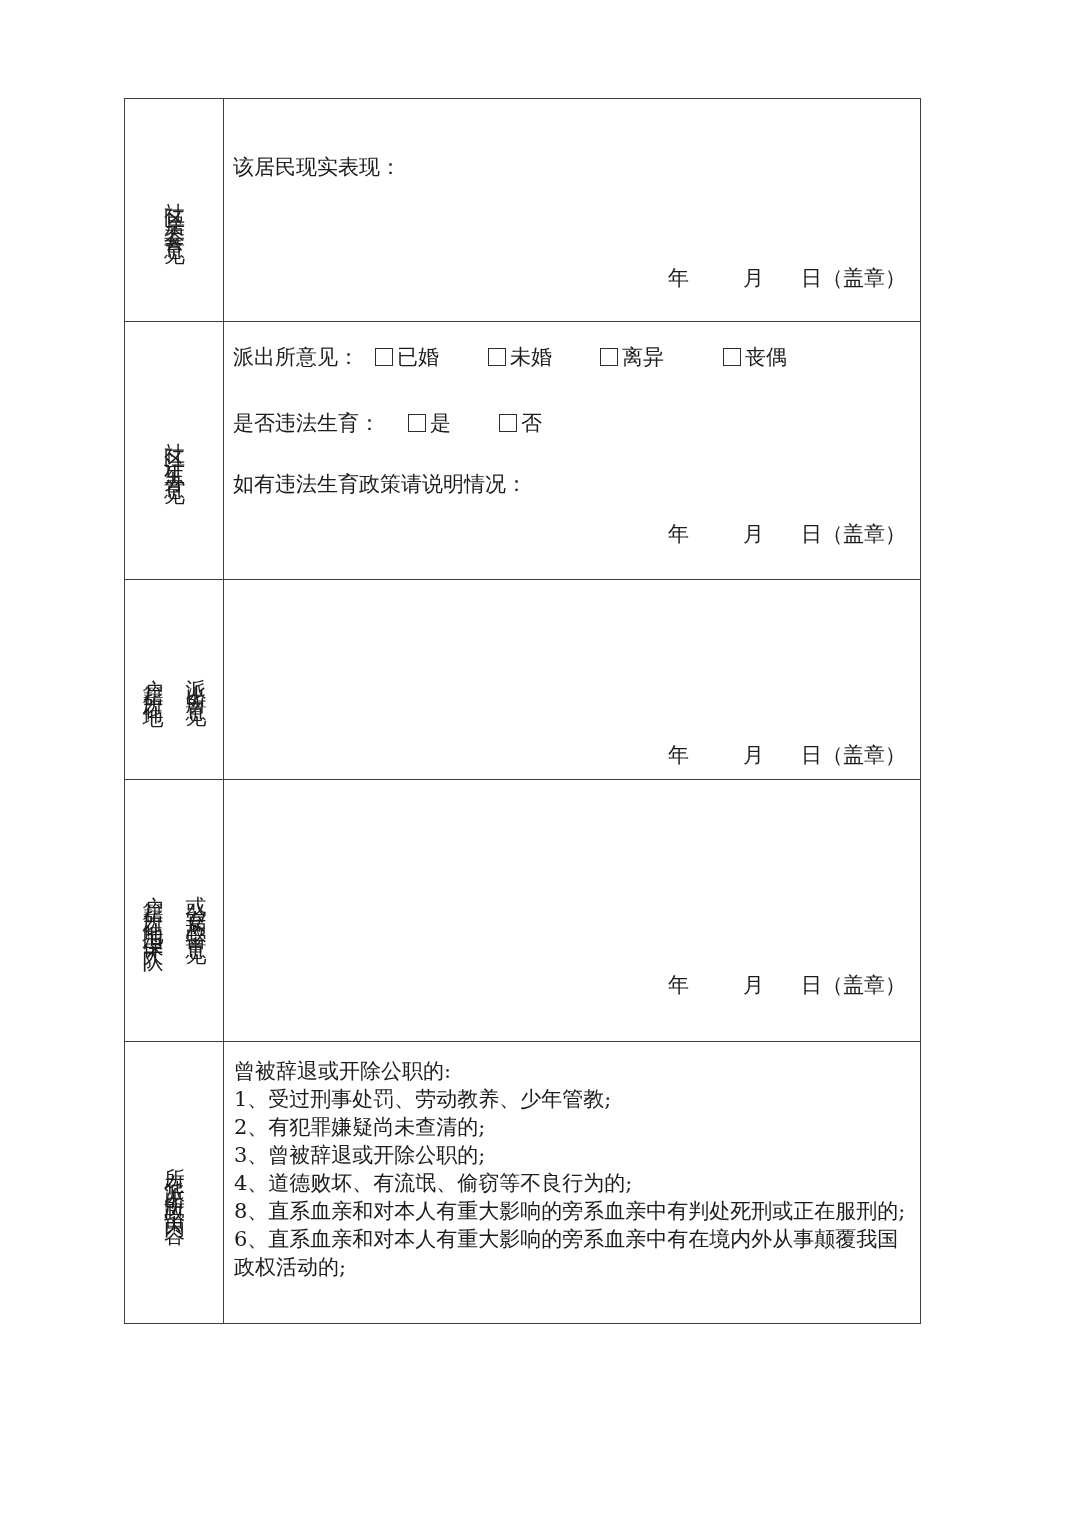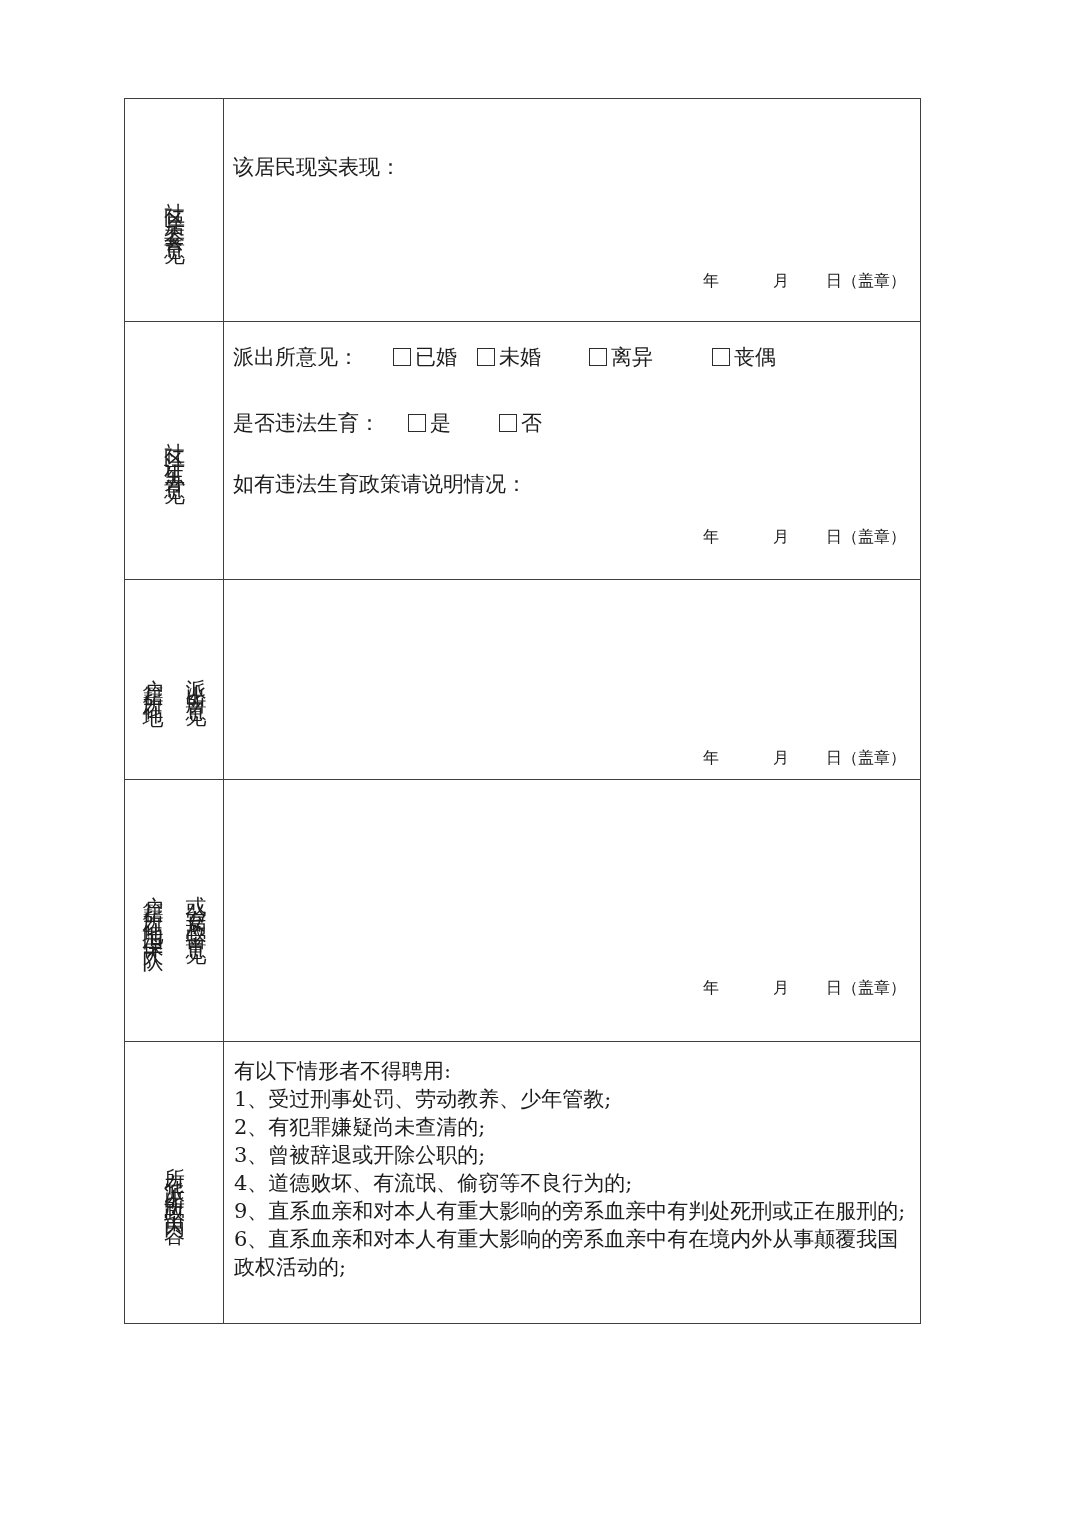--- a/index.html
+++ b/index.html
@@ -50,21 +50,21 @@
   .content{
     position:relative;
     flex:1;
     font-size:21px;
     box-sizing:border-box;
   }
   .date-line{
     position:absolute;
     right:14px;
     white-space:nowrap;
-    font-size:16px;
+    font-size:21px;
   }
   .ds-y{margin-right:54px;}
   .ds-m{margin-right:37px;}
   .r1 .date-line{bottom:29px;}
   .r2 .date-line{bottom:31px;}
   .r3 .date-line{bottom:10px;}
   .r4 .date-line{bottom:42px;}
   .r1-label{margin:58px 0 0 9px;line-height:1;}
   .fline{line-height:1;margin-left:9px;white-space:nowrap;}
   .l1{margin-top:25px;}
@@ -74,22 +74,22 @@
   .cb{
     display:inline-block;
     width:16px;height:16px;
     border:1.5px solid #2d2d2d;
     background:#ffffff;
     vertical-align:-2px;
     margin-right:4px;
     box-sizing:content-box;
   }
   .opt{display:inline-block;}
-  .opt-m1{margin-left:34px;}
-  .opt-m2{margin-left:20px;}
+  .opt-m1{margin-left:16px;}
+  .opt-m2{margin-left:49px;}
   .opt-m3{margin-left:48px;}
   .opt-m4{margin-left:23px;padding-left:36px;}
   .opt-y{margin-left:28px;}
   .opt-n{margin-left:48px;}
   .review-body{
     padding:15px 12px 0 10px;
     line-height:28px;
     font-size:21px;
   }
   .review-line{min-height:28px;}
@@ -156,24 +156,24 @@
       </div>
     </div>
   </div>
 
   <div class="row r5">
     <div class="hdr">
       <span class="vtxt">所在派出所政审内容</span>
     </div>
     <div class="content">
       <div class="review-body">
-        <div class="review-line">有以下情形者不得聘用:</div>
+        <div class="review-line">曾被辞退或开除公职的:</div>
         <div class="review-line">1、受过刑事处罚、劳动教养、少年管教;</div>
         <div class="review-line">2、有犯罪嫌疑尚未查清的;</div>
         <div class="review-line">3、曾被辞退或开除公职的;</div>
         <div class="review-line">4、道德败坏、有流氓、偷窃等不良行为的;</div>
-        <div class="review-line">9、直系血亲和对本人有重大影响的旁系血亲中有判处死刑或正在服刑的;</div>
+        <div class="review-line">8、直系血亲和对本人有重大影响的旁系血亲中有判处死刑或正在服刑的;</div>
         <div class="review-line">6、直系血亲和对本人有重大影响的旁系血亲中有在境内外从事颠覆我国政权活动的;</div>
       </div>
     </div>
   </div>
 
 </div>
 
 </body></html>

